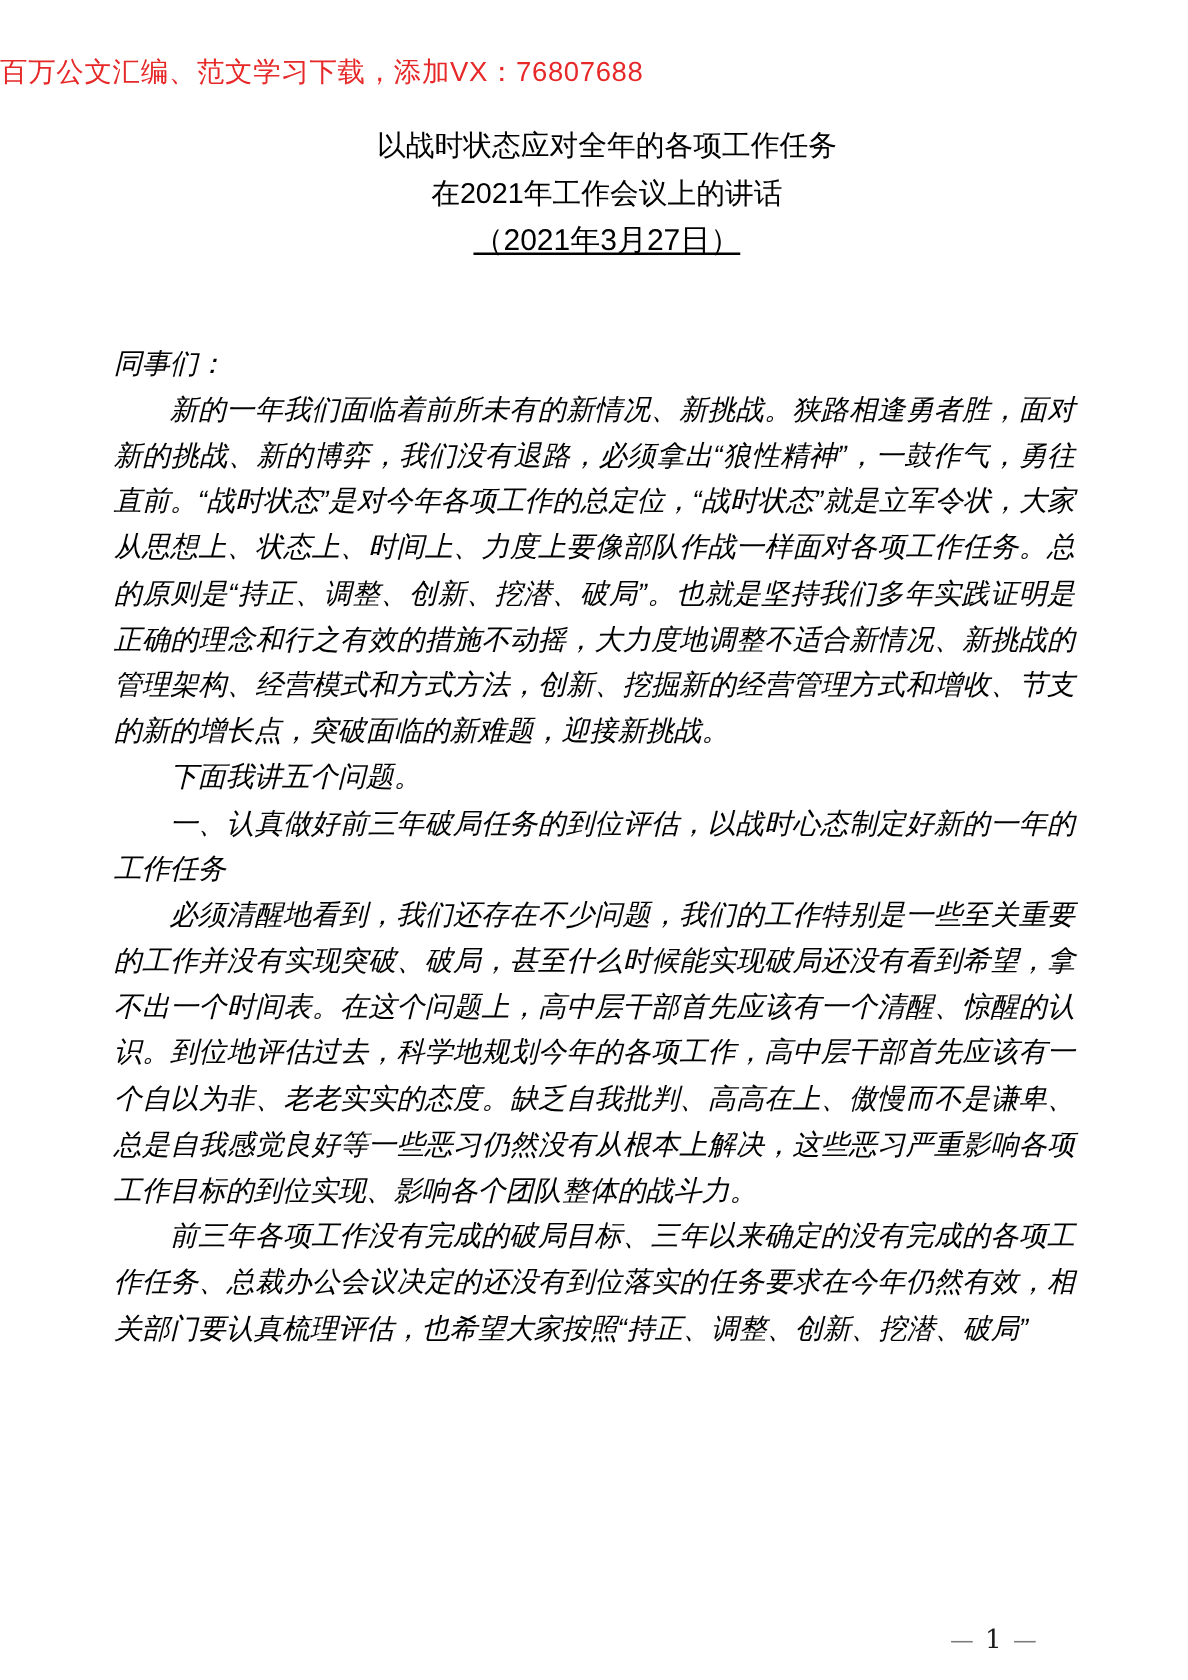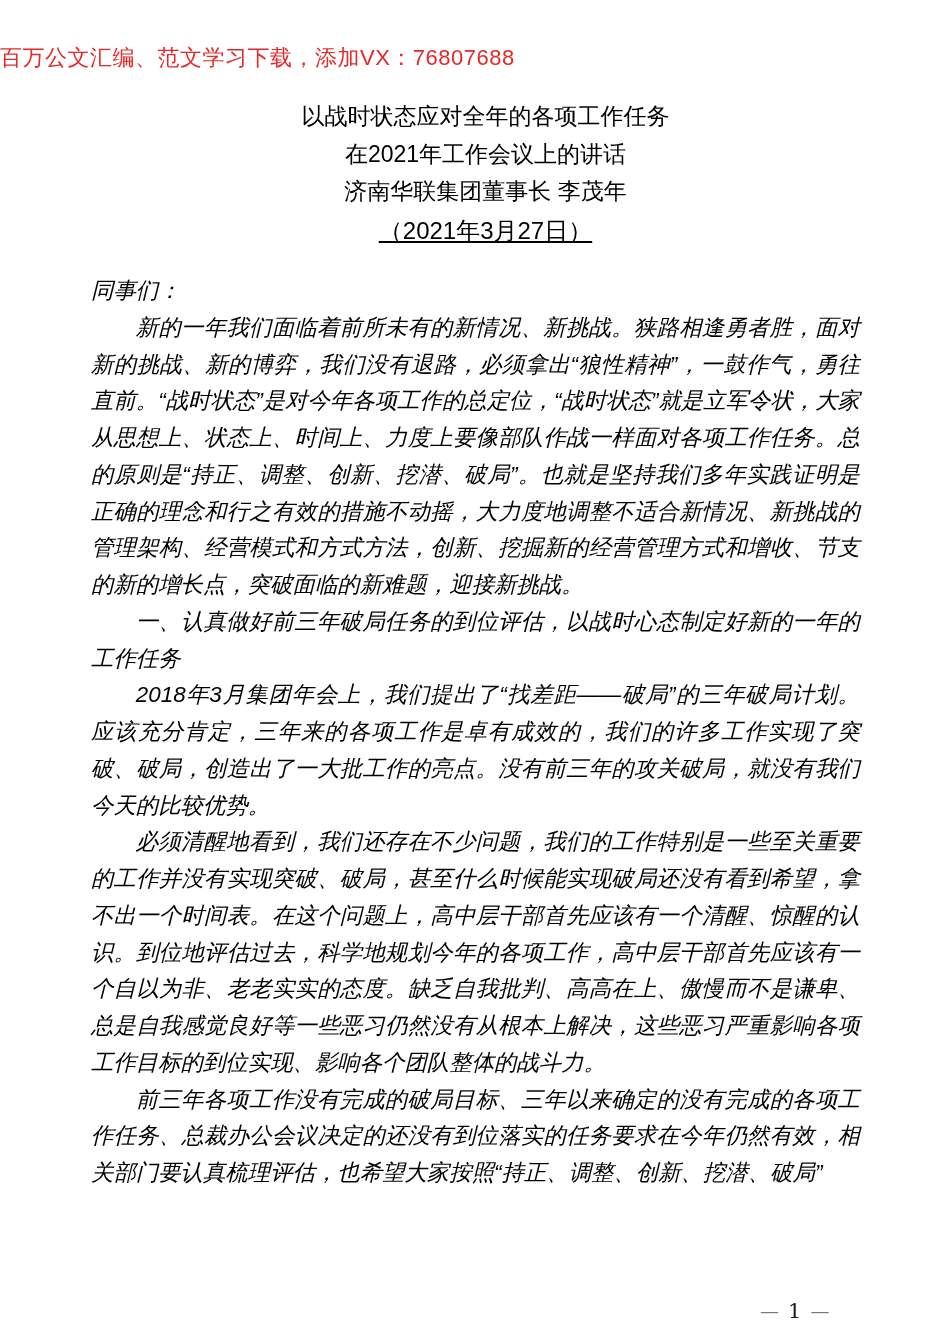--- a/index.html
+++ b/index.html
@@ -81,29 +81,28 @@
 </head>
 <body>
 
 <div class="page">
 
   <div class="header-notice" style="color: rgb(230, 40, 40);">百万公文汇编、范文学习下载，添加VX：76807688</div>
 
   <div class="title-block">
     <div class="title-line">以战时状态应对全年的各项工作任务</div>
     <div class="title-line">在2021年工作会议上的讲话</div>
-    <div class="title-line">济南华联集团董事长 李茂年</div>
     <div class="title-line date-line">（2021年3月27日）</div>
   </div>
 
   <div class="body-text" id="body-text">
       <p class="para">同事们：</p>
       <p class="para indent">新的一年我们面临着前所未有的新情况、新挑战。狭路相逢勇者胜，面对新的挑战、新的博弈，我们没有退路，必须拿出“狼性精神”，一鼓作气，勇往直前。“战时状态”是对今年各项工作的总定位，“战时状态”就是立军令状，大家从思想上、状态上、时间上、力度上要像部队作战一样面对各项工作任务。总的原则是“持正、调整、创新、挖潜、破局”。也就是坚持我们多年实践证明是正确的理念和行之有效的措施不动摇，大力度地调整不适合新情况、新挑战的管理架构、经营模式和方式方法，创新、挖掘新的经营管理方式和增收、节支的新的增长点，突破面临的新难题，迎接新挑战。</p>
+      <p class="para indent">下面我讲五个问题。</p>
       <p class="para indent">一、认真做好前三年破局任务的到位评估，以战时心态制定好新的一年的工作任务</p>
-      <p class="para indent">2018年3月集团年会上，我们提出了“找差距——破局”的三年破局计划。应该充分肯定，三年来的各项工作是卓有成效的，我们的许多工作实现了突破、破局，创造出了一大批工作的亮点。没有前三年的攻关破局，就没有我们今天的比较优势。</p>
       <p class="para indent">必须清醒地看到，我们还存在不少问题，我们的工作特别是一些至关重要的工作并没有实现突破、破局，甚至什么时候能实现破局还没有看到希望，拿不出一个时间表。在这个问题上，高中层干部首先应该有一个清醒、惊醒的认识。到位地评估过去，科学地规划今年的各项工作，高中层干部首先应该有一个自以为非、老老实实的态度。缺乏自我批判、高高在上、傲慢而不是谦卑、总是自我感觉良好等一些恶习仍然没有从根本上解决，这些恶习严重影响各项工作目标的到位实现、影响各个团队整体的战斗力。</p>
       <p class="para indent">前三年各项工作没有完成的破局目标、三年以来确定的没有完成的各项工作任务、总裁办公会议决定的还没有到位落实的任务要求在今年仍然有效，相关部门要认真梳理评估，也希望大家按照“持正、调整、创新、挖潜、破局”</p>
     </div>
 
   <div class="page-number">
     <span class="pg-dash">—</span><span class="pg-num">1</span><span class="pg-dash">—</span>
   </div>
 
 </div>
 

